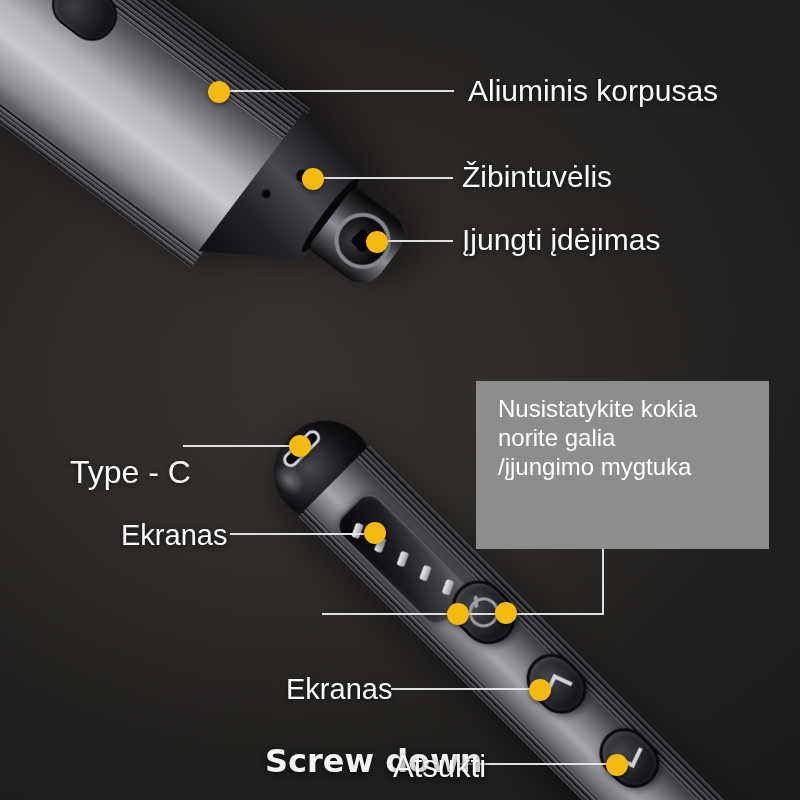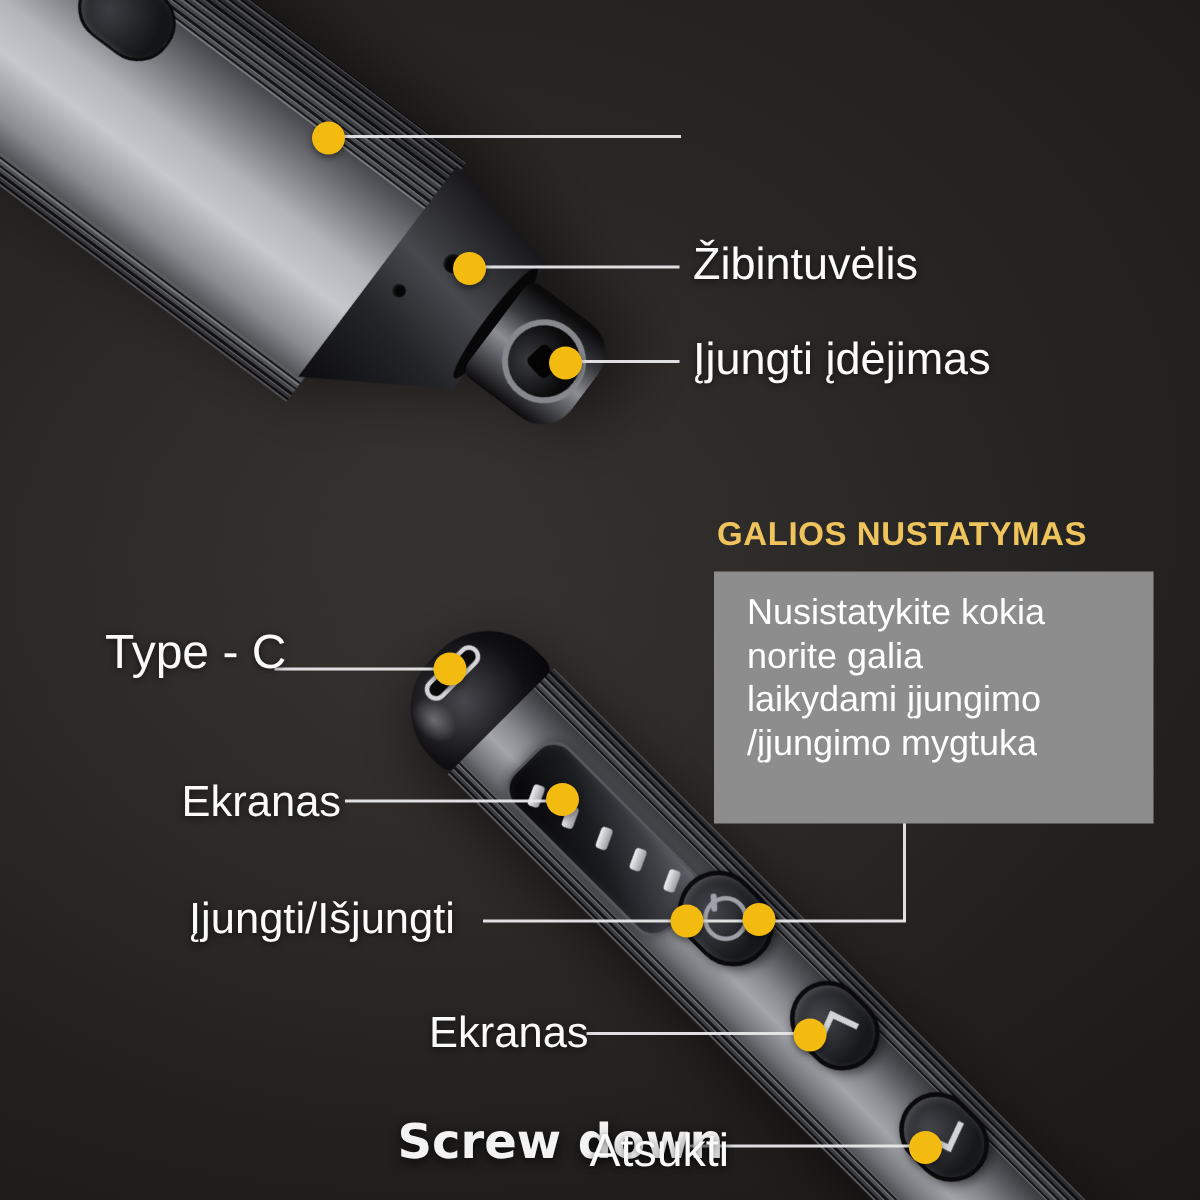--- a/index.html
+++ b/index.html
@@ -158,31 +158,29 @@
   <span class="dot" style="left:208px;top:81px;"></span>
   <span class="dot" style="left:302px;top:168px;"></span>
   <span class="dot" style="left:366px;top:231px;"></span>
   <span class="dot" style="left:289px;top:435px;"></span>
   <span class="dot" style="left:364px;top:522px;"></span>
   <span class="dot" style="left:447px;top:603px;"></span>
   <span class="dot" style="left:495px;top:602px;"></span>
   <span class="dot" style="left:529px;top:679px;"></span>
   <span class="dot" style="left:606px;top:754px;"></span>
 
+  <div class="lbl" style="left:468px;top:74px;font-size:30px;">Aliuminis korpusas</div>
   <div class="lbl" style="left:462px;top:160px;font-size:30px;">Žibintuvėlis</div>
   <div class="lbl" style="left:462px;top:223px;font-size:30px;">Įjungti įdėjimas</div>
 
-  <div class="ps-title">GALIOS NUSTATYMAS</div>
   <div class="ps-box">
     <div class="ps-line">Nusistatykite kokia</div>
     <div class="ps-line">norite galia</div>
-    <div class="ps-line">laikydami įjungimo</div>
     <div class="ps-line">/įjungimo mygtuka</div>
   </div>
 
-  <div class="lbl" style="left:70px;top:416px;font-size:32px;">Type - C</div>
+  <div class="lbl" style="left:70px;top:454px;font-size:32px;">Type - C</div>
   <div class="lbl" style="left:121px;top:519px;font-size:29px;">Ekranas</div>
-  <div class="lbl" style="left:126px;top:597px;font-size:29px;">Įjungti/Išjungti</div>
   <div class="lbl" style="left:286px;top:673px;font-size:29px;">Ekranas</div>
   <div class="lbl en-label" style="left:265px;top:742px;font-size:32px;">Screw down</div>
   <div class="lbl" style="left:351px;top:749px;font-size:31px;z-index:41;margin-left:42px;">Atsukti</div>
 
 </div>
 
 </body></html>

